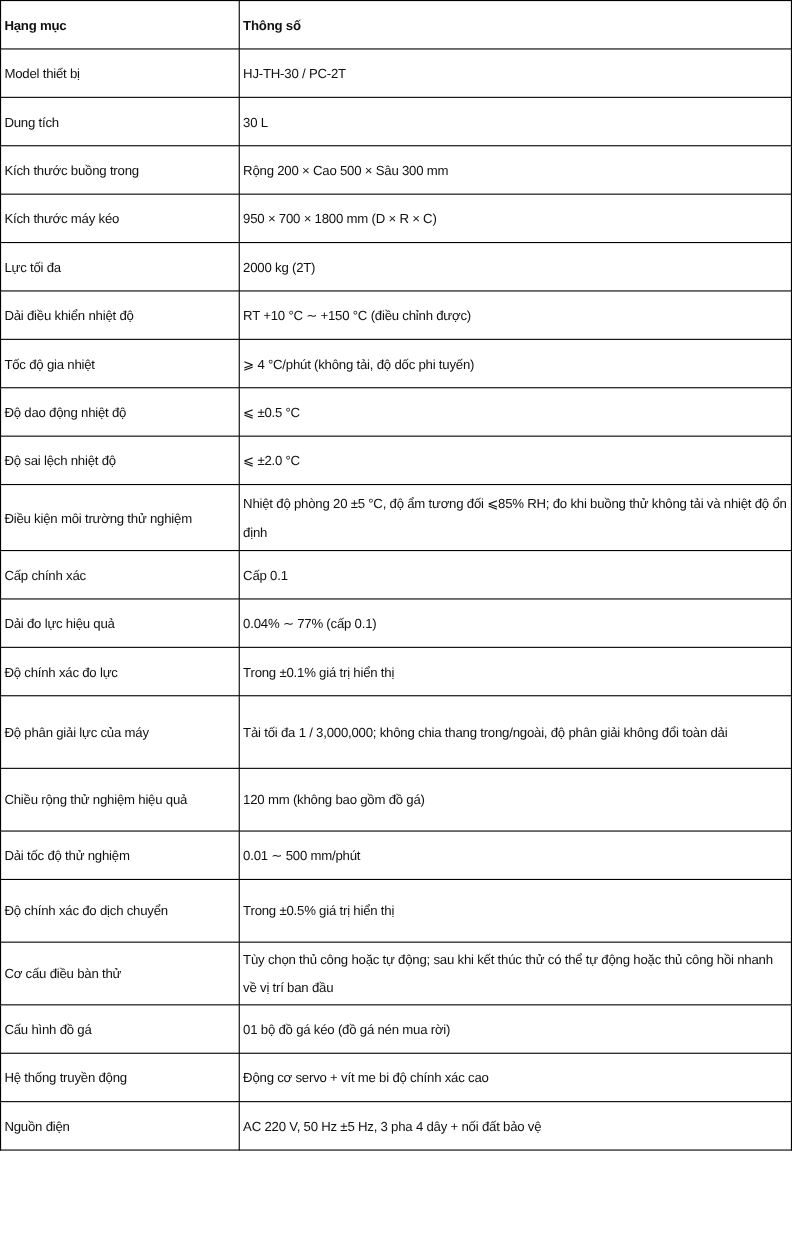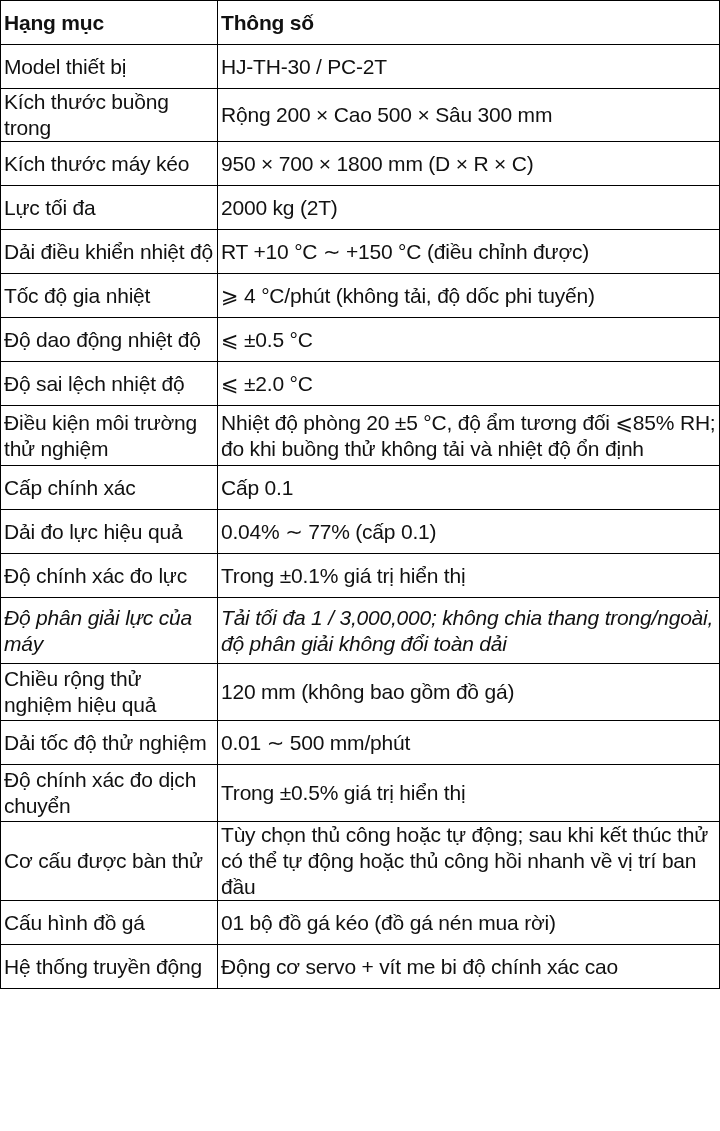--- a/index.html
+++ b/index.html
@@ -12,59 +12,63 @@
       height: 1131px;
       overflow: hidden;
       font-family: "Liberation Sans", "DejaVu Sans", sans-serif;
       color: #111111;
     }
     table.spec {
       border-collapse: collapse;
       table-layout: fixed;
       width: 719px;
       margin: 0 0 0 0;
-      font-size: 21px;
+      font-size: 12px;
       line-height: 26px;
     }
     table.spec col.c1 { width: 217px; }
     table.spec col.c2 { width: 502px; }
     table.spec td, table.spec th {
       border: 1px solid #000000;
       padding: 0 3px 0 3px;
       vertical-align: middle;
       text-align: left;
       font-weight: normal;
       letter-spacing: -0.2px;
     }
     table.spec th {
       font-weight: bold;
     }
     tr.h44 { height: 44px; }
     tr.h57 { height: 57px; margin-left: 25px; }
     tr.h60 { height: 60px; }
-    tr.h63 { height: 66px; font-style: italic; }
+    tr.h63 { height: 66px; }
   </style>
 </head>
 <body>
 
 <table class="spec">
   <colgroup>
     <col class="c1">
     <col class="c2">
   </colgroup>
   <thead>
     <tr class="h44">
       <th>Hạng mục</th>
       <th>Thông số</th>
     </tr>
   </thead>
   <tbody>
     <tr class="h44">
       <td>Model thiết bị</td>
       <td>HJ-TH-30 / PC-2T</td>
+    </tr>
+    <tr class="h44">
+      <td>Dung tích</td>
+      <td>30 L</td>
     </tr>
     <tr class="h44">
       <td>Kích thước buồng trong</td>
       <td>Rộng 200 × Cao 500 × Sâu 300 mm</td>
     </tr>
     <tr class="h44">
       <td>Kích thước máy kéo</td>
       <td>950 × 700 × 1800 mm (D × R × C)</td>
     </tr>
     <tr class="h44">
@@ -113,25 +117,29 @@
     </tr>
     <tr class="h44">
       <td>Dải tốc độ thử nghiệm</td>
       <td>0.01 ∼ 500 mm/phút</td>
     </tr>
     <tr class="h57">
       <td>Độ chính xác đo dịch chuyển</td>
       <td>Trong ±0.5% giá trị hiển thị</td>
     </tr>
     <tr class="h57">
-      <td>Cơ cấu được bàn thử</td>
+      <td>Cơ cấu điều bàn thử</td>
       <td>Tùy chọn thủ công hoặc tự động; sau khi kết thúc thử có thể tự động hoặc thủ công hồi nhanh về vị trí ban đầu</td>
     </tr>
     <tr class="h44">
       <td>Cấu hình đồ gá</td>
       <td>01 bộ đồ gá kéo (đồ gá nén mua rời)</td>
     </tr>
     <tr class="h44">
       <td>Hệ thống truyền động</td>
       <td>Động cơ servo + vít me bi độ chính xác cao</td>
     </tr>
+    <tr class="h44">
+      <td>Nguồn điện</td>
+      <td>AC 220 V, 50 Hz ±5 Hz, 3 pha 4 dây + nối đất bảo vệ</td>
+    </tr>
   </tbody>
 </table>
 
 </body></html>

